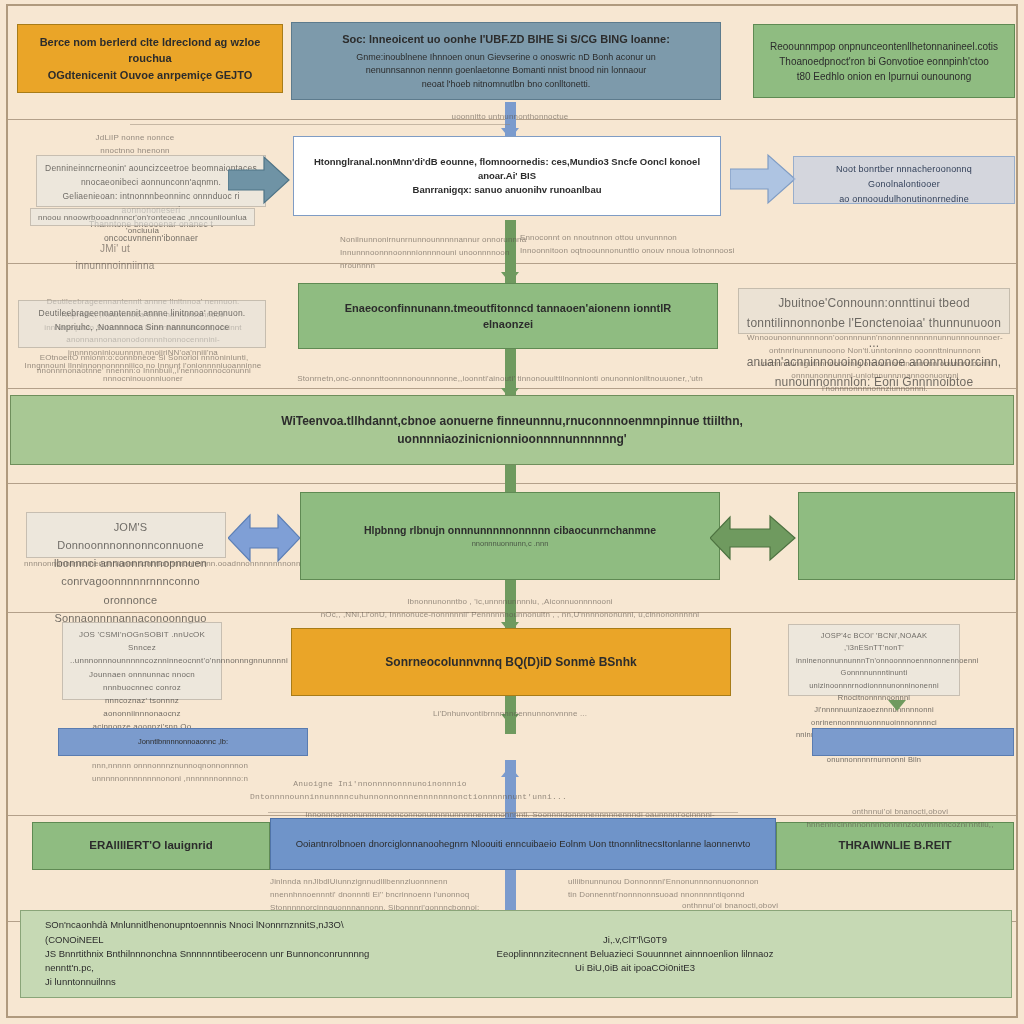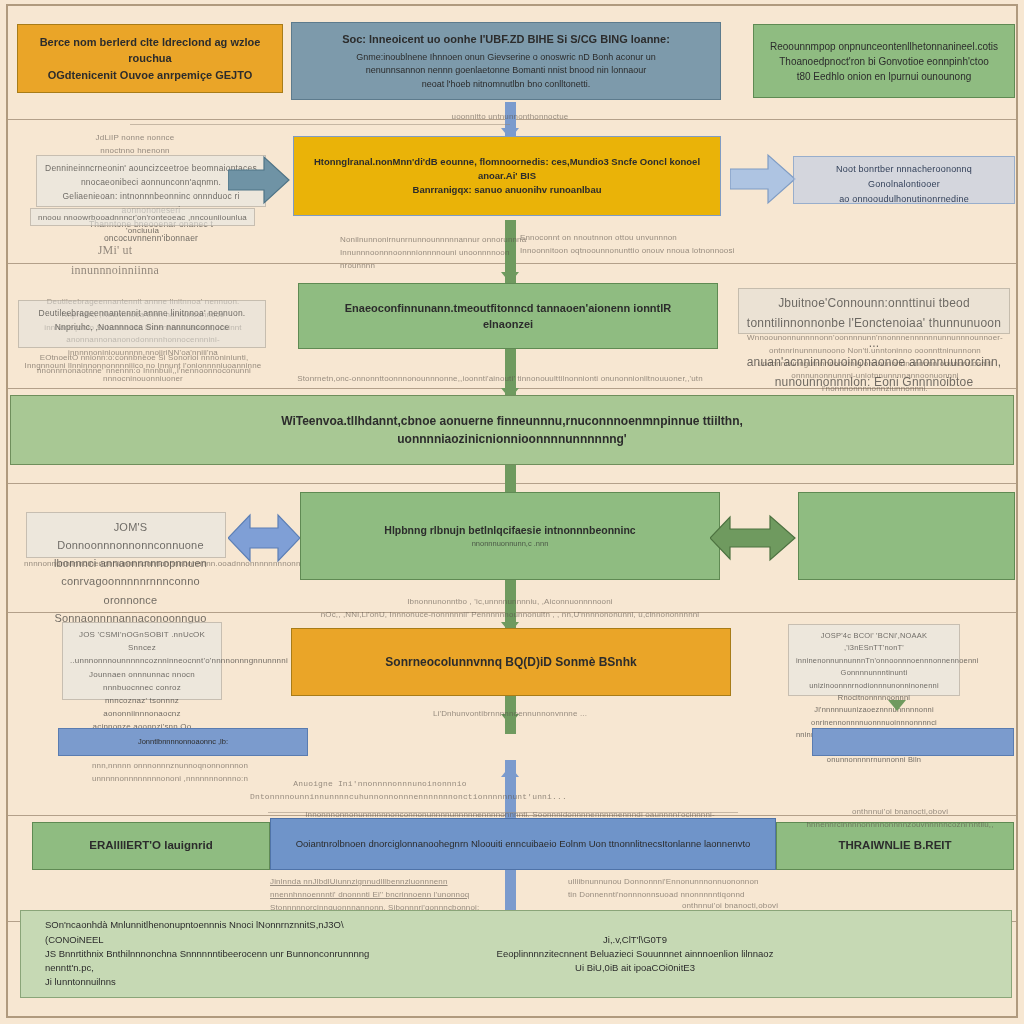--- a/index.html
+++ b/index.html
@@ -62,21 +62,21 @@
   }
   .green-soft {
     background: #a8c894;
     border: 1.5px solid #6f8f5c;
   }
   .green-pale {
     background: #c6d9b4;
     border: 1.5px solid #8aa579;
   }
   .blue {
-    background: #eab308;
+    background: #ffffff;
     border: 1.5px solid #7f9cc4;
   }
   .blue-mid {
     background: #6f94c9;
     border: 1.5px solid #4f73a8;
   }
   .blue-band {
     background: #7b9bcd;
     border: 1.5px solid #5a7cb0;
   }
@@ -220,21 +220,21 @@
 
   <div class="note" style="left:36px;top:155px;width:230px;height:52px;font-size:8.5px;">
     <span class="ln">Dennineinncrneonin' aouncizceetroe beomnaiontaces</span>
     <span class="ln">nnocaeonibeci aonnunconn'aqnmn.</span>
     <span class="ln">Geliaenieoan: intnonnnbeonninc onnnduoc ri aonnononeseri</span>
     <span class="ln">Thanntone bneooenar onanec t oncocuvnnenn'ibonnaer</span>
   </div>
   <div class="note" style="left:30px;top:208px;width:225px;height:18px;font-size:8px;padding:2px 4px;">
     <span class="ln">nnoou    nnoowrbooadnnncr'on'ronteoeac ,nncouniiounlua  'onciuuia</span>
   </div>
-  <div class="note plain" style="left:55px;top:236px;width:120px;height:22px;font-size:12px;font-family:Liberation Serif, serif;">
+  <div class="note plain" style="left:55px;top:236px;width:120px;height:22px;font-size:10px;">
     <span class="ln">JMi' ut</span>
     <span class="ln">innunnnoinniinna</span>
   </div>
 
   <div class="barrow" style="left:228px;top:155px;">
     <svg width="62" height="50" viewBox="0 0 62 50">
       <polygon points="0,15 36,15 36,2 61,25 36,48 36,35 0,35" fill="#6f93a5" stroke="#4f7486" stroke-width="1.2"></polygon>
     </svg>
   </div>
 
@@ -311,21 +311,21 @@
     <span class="ln">nnnnonnunniinnoinenonniunnnnonntionnnnonnnnnn.ooadnnonnnnnnnnonnnnrnnonnnonnnnonnnneionnnnenunnnnn...</span>
   </div>
 
   <div class="barrow" style="left:228px;top:510px;">
     <svg width="72" height="56" viewBox="0 0 72 56">
       <polygon points="0,28 22,5 22,18 50,18 50,5 72,28 50,51 50,38 22,38 22,51" fill="#7f9fd6" stroke="#5c7fb5" stroke-width="1.2"></polygon>
     </svg>
   </div>
 
   <div class="box green" style="left:300px;top:492px;width:420px;height:88px;font-size:10.5px;">
-    <span class="ln hd">Hlpbnng  rlbnujn  betlnlqcifaesie  intnonnnbeonninc</span>
+    <span class="ln hd">Hlpbnng  rlbnujn  onnnunnnnnonnnnn  cibaocunrnchanmne</span>
     <span class="ln" style="font-size:7.5px;opacity:.7;">nnonnnuonnunn,c  .nnn</span>
   </div>
 
   <div class="barrow" style="left:710px;top:512px;">
     <svg width="86" height="52" viewBox="0 0 86 52">
       <polygon points="0,26 20,5 20,17 60,17 60,4 85,26 60,48 60,35 20,35 20,47" fill="#6f9a5f" stroke="#4d7240" stroke-width="1.2"></polygon>
     </svg>
   </div>
 
   <div class="box green" style="left:798px;top:492px;width:217px;height:88px;font-size:10px;">
@@ -390,21 +390,21 @@
   <div class="box blue-mid" style="left:270px;top:818px;width:506px;height:52px;font-size:9.5px;">
     <span class="ln">Ooiantnrolbnoen  dnorciglonnanoohegnrn  Nloouiti  enncuibaeio  Eolnm  Uon  ttnonnlitnecsItonlanne  laonnenvto</span>
   </div>
   <div class="box green" style="left:776px;top:822px;width:238px;height:48px;font-size:11.5px;">
     <span class="ln hd">THRAIWNLIE  B.REIT</span>
   </div>
 
   <div class="cap" style="left:790px;top:806px;width:220px;">
     <span class="ln">onthnnui'oi  bnanocti,obovi  hnnennrcinnnnonnnnonnnnzouvnnnnncozni'nntiiu,,</span>
   </div>
-  <div class="cap" style="left:270px;top:876px;width:290px;text-align:left;text-decoration:underline;">
+  <div class="cap" style="left:270px;top:876px;width:290px;text-align:left;">
     <span class="ln">Jinlnnda  nnJlbdlUiunnzignnudlllbennzluonnnenn</span>
     <span class="ln">nnennhnnoennnti'  dnonnnti  Ei''  bncrinnoenn  l'unonnoq</span>
     <span class="ln">Stonnnnnorcinnguonnnannonn,  Sibonnnri'qonnncbonnoi:   onunnnonnrinunnonnnnqnnunnnonunnoennnni-   ti'onTti'nunn  innnennnnoonnunniqnoociannonni</span>
   </div>
   <div class="cap" style="left:568px;top:876px;width:200px;text-align:left;">
     <span class="ln">ulliibnunnunou  Donnonnni'Ennonunnnonnuononnon</span>
     <span class="ln">tin  Donnennti'nonnnonnsuoad  nnonnnnntiqonnd</span>
   </div>
   <div class="cap" style="left:620px;top:900px;width:220px;">
     <span class="ln">onthnnui'oi  bnanocti,obovi  hnnennrcinnnnonnnnonnnnzouvnnnnncozni'nntiiu,,</span>

